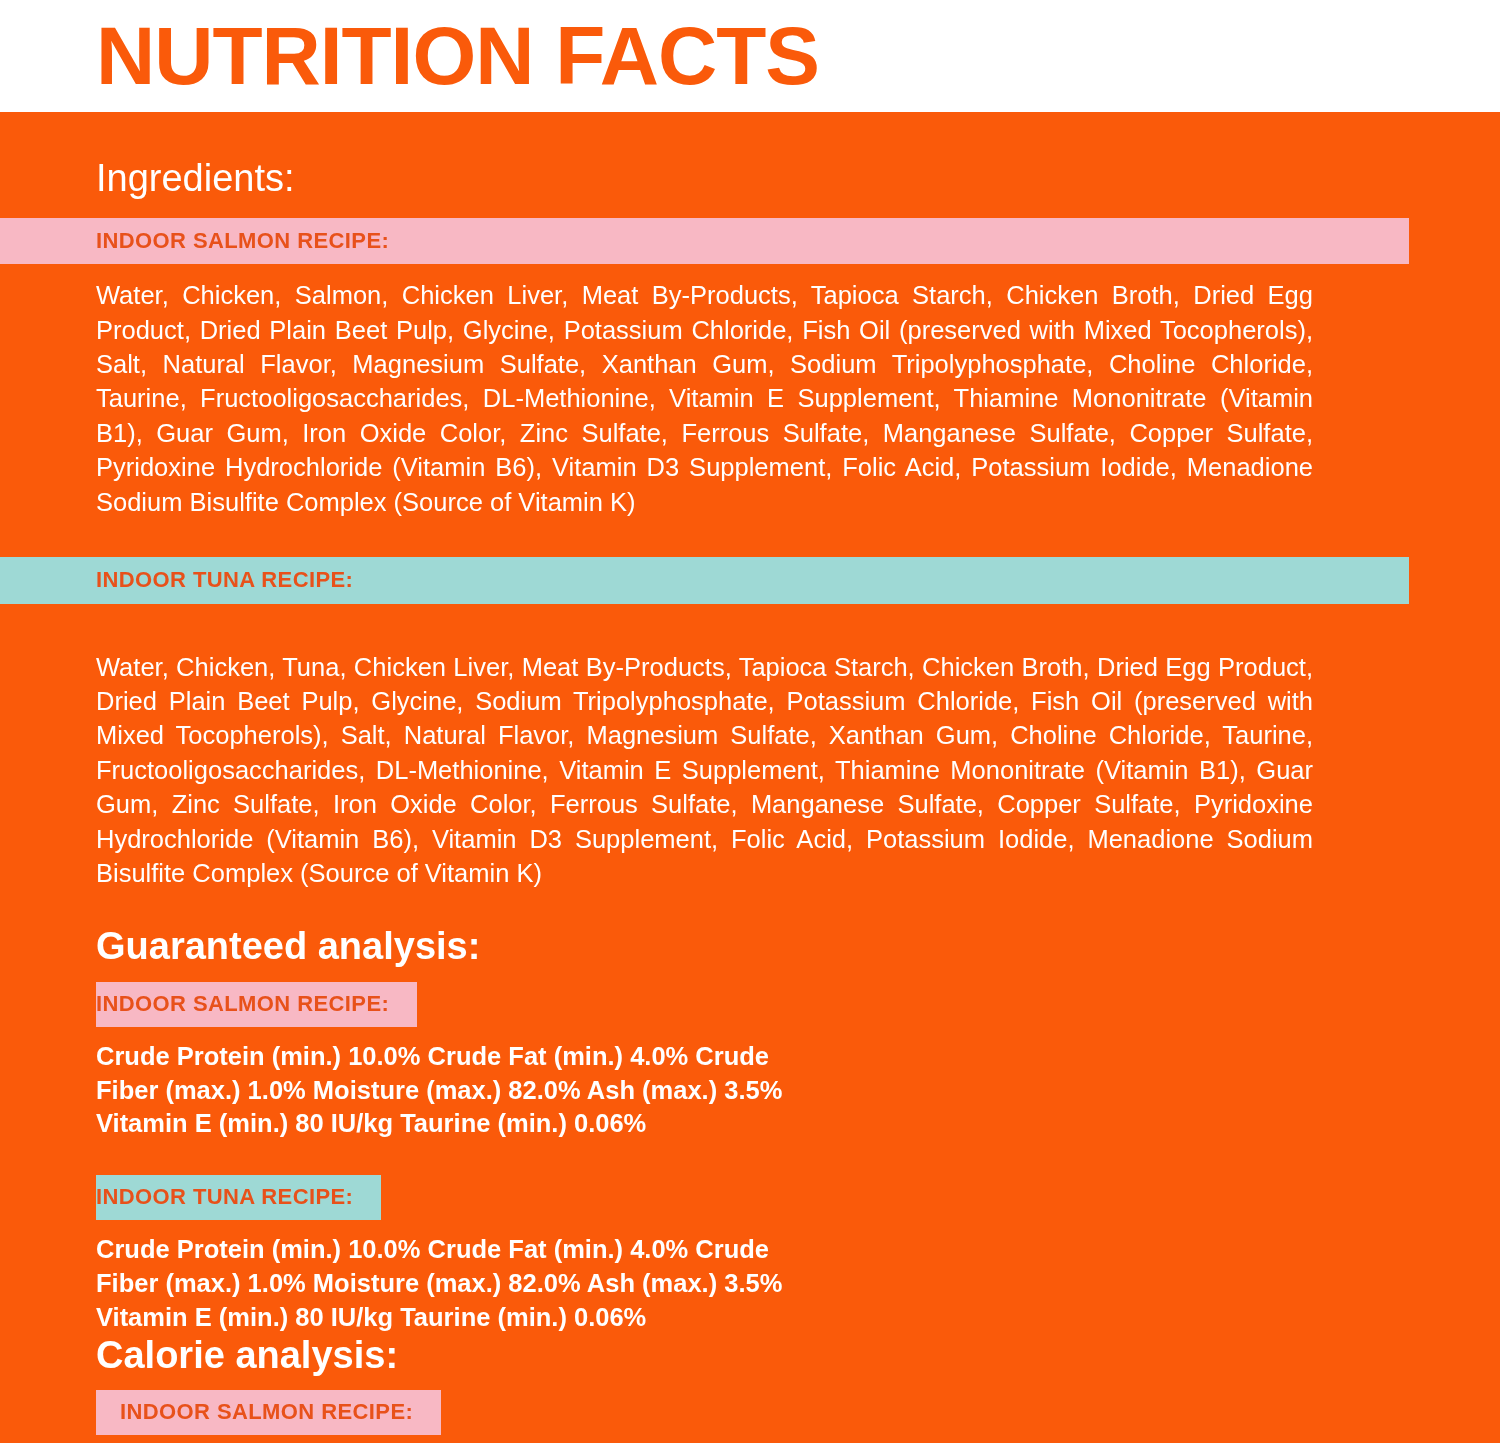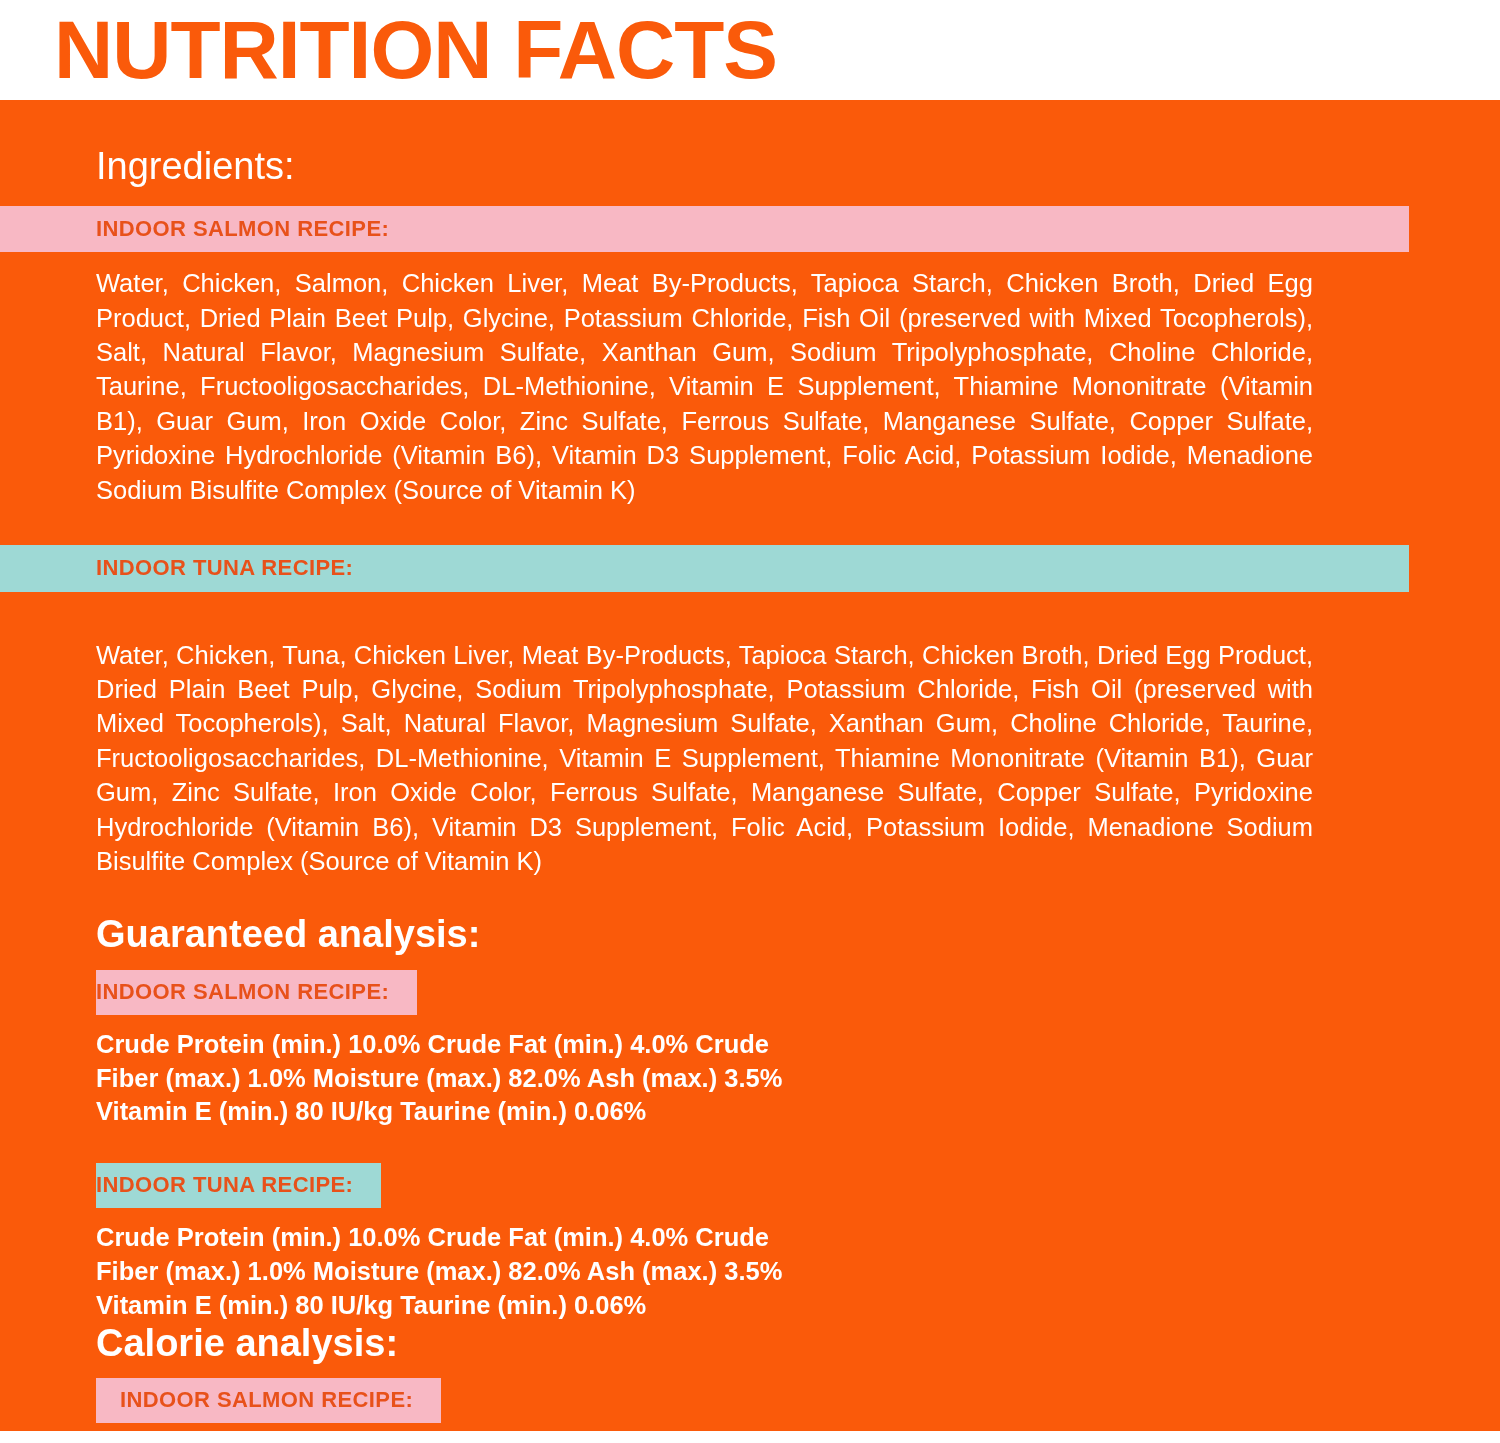--- a/index.html
+++ b/index.html
@@ -13,25 +13,25 @@
     font-family: "Liberation Sans", sans-serif;
     overflow: hidden;
   }
   .page {
     position: relative;
     width: 1500px;
     height: 1443px;
     background: #ffffff;
   }
   .title-bar {
-    height: 100px;
+    height: 112px;
     background: #ffffff;
     display: flex;
     align-items: center;
-    padding-left: 54px;
+    padding-left: 96px;
     box-sizing: border-box;
     border-radius: 24px;
   }
   .title {
     color: #fa5a0a;
     font-size: 82px;
     font-weight: bold;
     letter-spacing: -1px;
     line-height: 1;
     white-space: nowrap;

